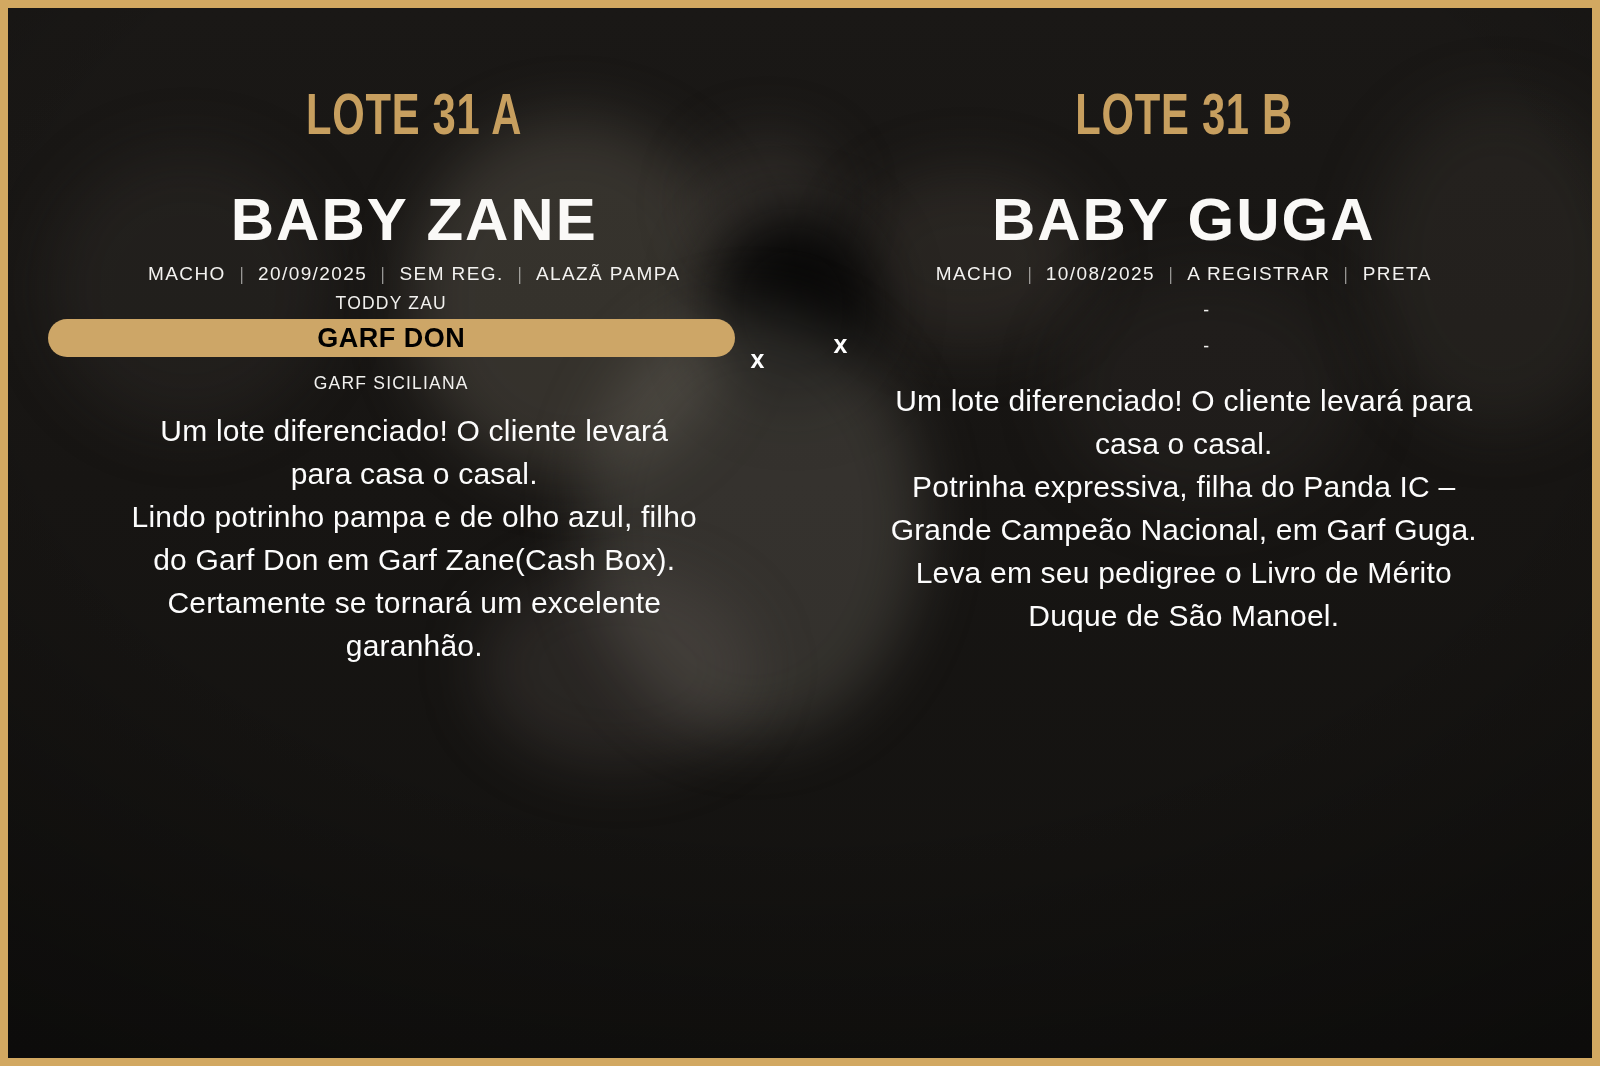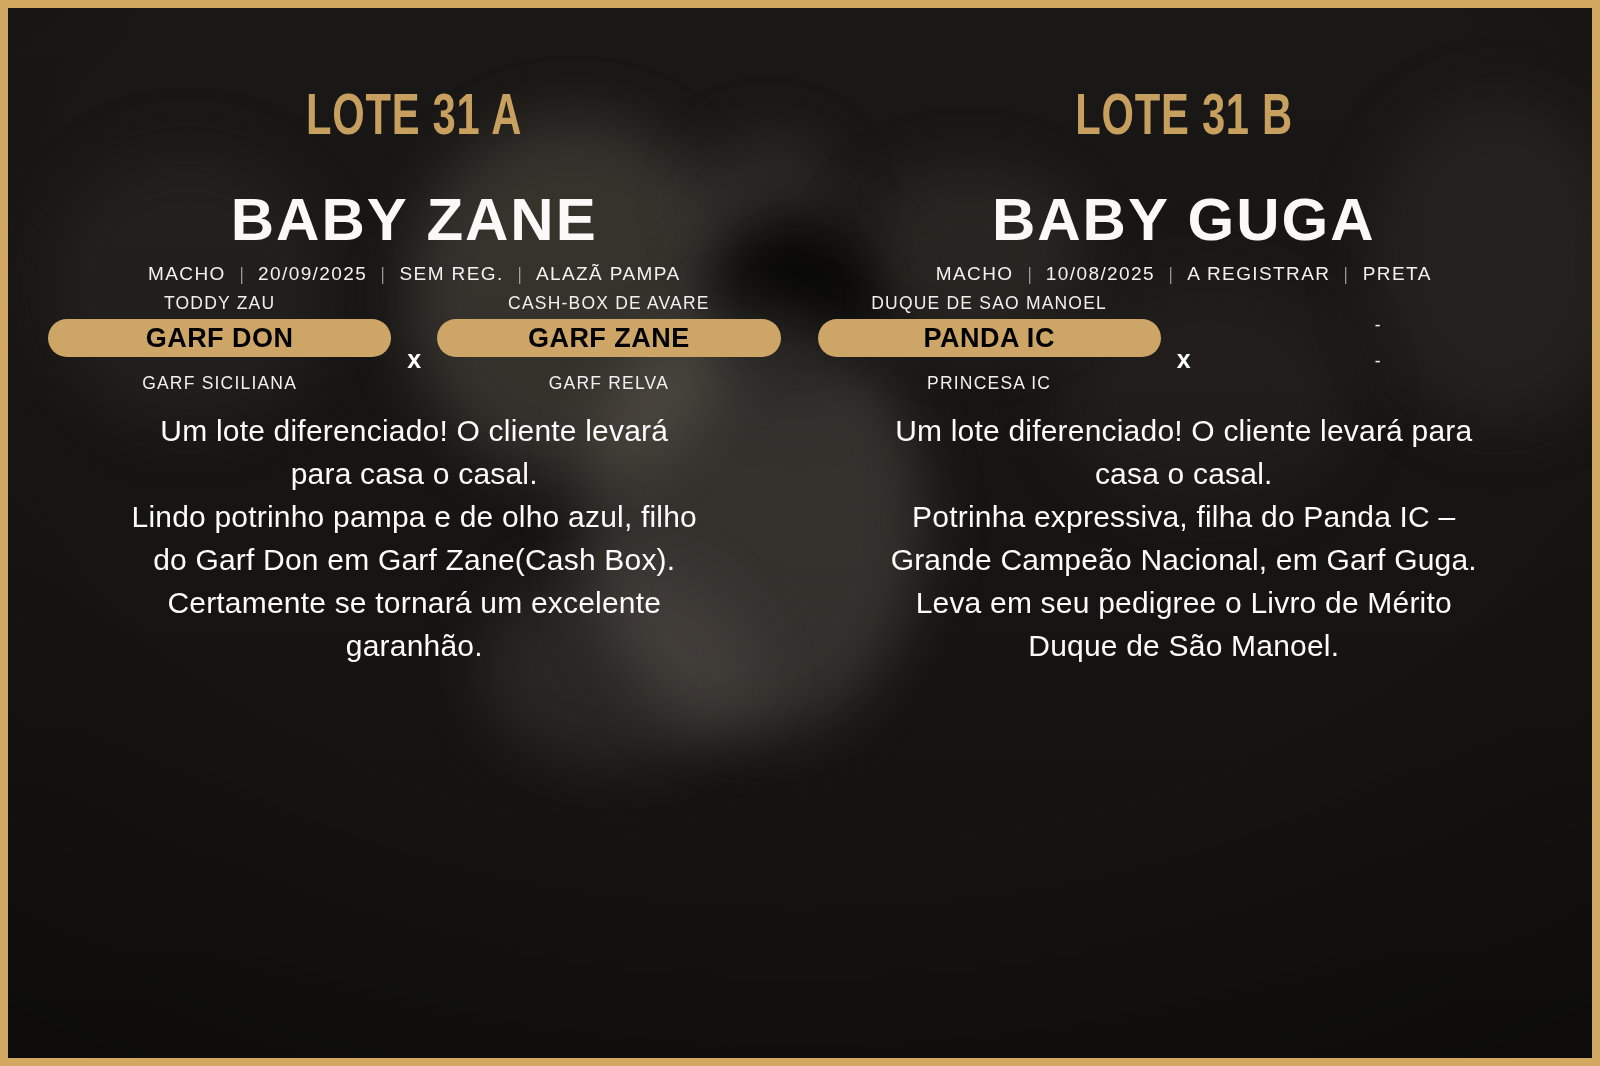--- a/index.html
+++ b/index.html
@@ -162,46 +162,36 @@
       <div class="meta">
         <span>MACHO</span><span class="sep">|</span><span>20/09/2025</span><span class="sep">|</span><span>SEM REG.</span><span class="sep">|</span><span>ALAZÃ PAMPA</span>
       </div>
       <div class="pedigree">
         <div class="ped-side">
           <div class="ped-grandparent">TODDY ZAU</div>
           <div class="pill">GARF DON</div>
           <div class="ped-grandparent bottom">GARF SICILIANA</div>
         </div>
         <div class="cross">x</div>
-        <div class="ped-side">
-          <div class="ped-grandparent">CASH-BOX DE AVARE</div>
-          <div class="pill">GARF ZANE</div>
-          <div class="ped-grandparent bottom">GARF RELVA</div>
-        </div>
       </div>
       <p class="description">Um lote diferenciado! O cliente levará
 para casa o casal.
 Lindo potrinho pampa e de olho azul, filho
 do Garf Don em Garf Zane(Cash Box).
 Certamente se tornará um excelente
 garanhão.</p>
     </section>
 
     <section class="lot">
       <h2 class="lot-title"><span>LOTE 31 B</span></h2>
       <h1 class="animal-name">BABY GUGA</h1>
       <div class="meta">
         <span>MACHO</span><span class="sep">|</span><span>10/08/2025</span><span class="sep">|</span><span>A REGISTRAR</span><span class="sep">|</span><span>PRETA</span>
       </div>
       <div class="pedigree">
-        <div class="ped-side">
-          <div class="ped-grandparent">DUQUE DE SAO MANOEL</div>
-          <div class="pill">PANDA IC</div>
-          <div class="ped-grandparent bottom">PRINCESA IC</div>
-        </div>
         <div class="cross">x</div>
         <div class="ped-side">
           <div class="ped-grandparent">-</div>
           <div class="ped-grandparent bottom">-</div>
         </div>
       </div>
       <p class="description">Um lote diferenciado! O cliente levará para
 casa o casal.
 Potrinha expressiva, filha do Panda IC –
 Grande Campeão Nacional, em Garf Guga.

